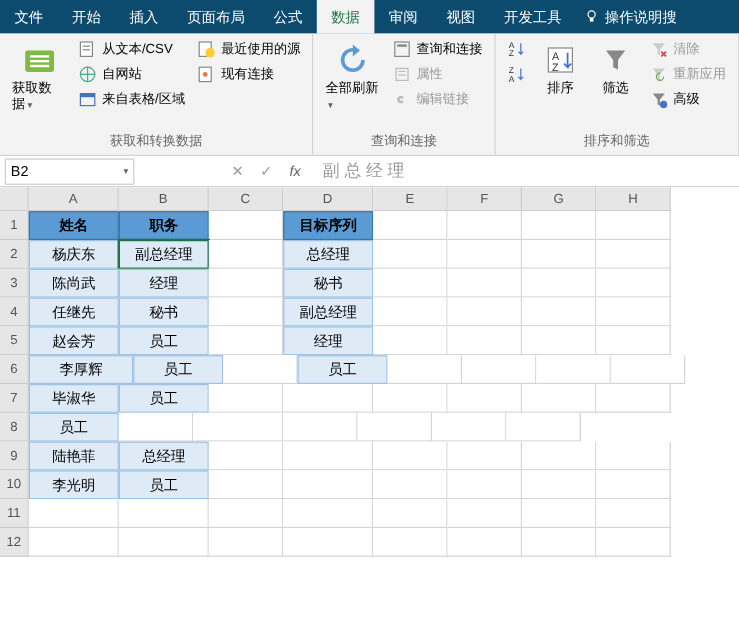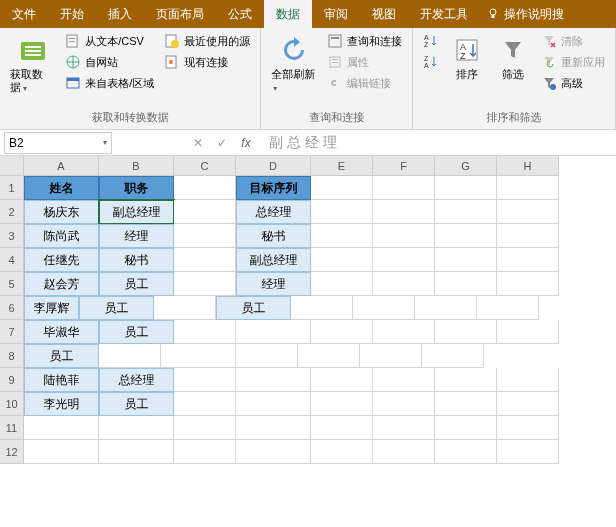--- a/index.html
+++ b/index.html
@@ -1,29 +1,29 @@
 <!DOCTYPE html>
 <html><head>
 <meta charset="utf-8">
 <style>
 *{box-sizing:border-box;margin:0;padding:0;font-family:"Microsoft YaHei",sans-serif}
 body{background:#fff;width:616px;height:527px;overflow:hidden;font-size:12px}
-.tabbar{background:#a16207;display:flex;align-items:center;height:28px;color:#fff}
+.tabbar{background:#0c4a6e;display:flex;align-items:center;height:28px;color:#fff}
 .tab{padding:0 12px;height:28px;line-height:28px;cursor:pointer;font-size:12px}
 .tab.active{background:#f3f3f3;color:#217346}
 .tell-me{display:flex;align-items:center;padding:0 6px;gap:4px;color:#fff}
 .ribbon{background:#f3f3f3;border-bottom:1px solid #d4d4d4;height:102px;display:flex}
 .group{border-right:1px solid #d4d4d4;padding:4px 8px 2px;display:flex;flex-direction:column;justify-content:space-between}
 .group-body{display:flex;gap:6px;align-items:flex-start}
 .group-label{text-align:center;color:#666;font-size:11px;padding:2px 0}
 .bigbtn{display:flex;flex-direction:column;align-items:center;gap:2px;padding:2px;cursor:pointer;min-width:40px}
 .bigbtn .icn{width:32px;height:32px;display:flex;align-items:center;justify-content:center}
 .bigbtn .lbl{font-size:11px;text-align:left;line-height:13px}
 .smallcol{display:flex;flex-direction:column;gap:3px}
-.smallbtn{display:flex;align-items:flex-end;gap:4px;padding:1px 2px;cursor:pointer;font-size:11px;white-space:nowrap}
+.smallbtn{display:flex;align-items:flex-start;gap:4px;padding:1px 2px;cursor:pointer;font-size:11px;white-space:nowrap}
 .smallbtn .icn{width:16px;height:16px;display:flex;align-items:center;justify-content:center;flex-shrink:0}
 .caret{font-size:8px;margin-left:2px;color:#666}
 .fbar{display:flex;align-items:center;height:26px;border-bottom:1px solid #d4d4d4;background:#fff}
 .namebox{width:108px;height:22px;border:1px solid #ccc;margin:2px 4px;display:flex;align-items:center;padding:0 4px;justify-content:space-between}
 .fbar-btns{display:flex;gap:2px;padding:0 6px}
 .fbar-btn{width:22px;height:22px;display:flex;align-items:center;justify-content:center;color:#999;cursor:pointer}
 .fx{font-style:italic;color:#666}
 .fbar input{border:none;outline:none;flex:1;height:22px;padding:0 6px;font-size:14px;color:#999;letter-spacing:4px}
 .grid{display:flex;height:calc(527px - 28px - 102px - 26px);overflow:hidden}
 .rowhdrs{display:flex;flex-direction:column}
@@ -340,21 +340,21 @@
           <div class="cell tblcell" style="width: 75px;">赵会芳</div>
           <div class="cell tblcell" style="width: 75px;">员工</div>
           <div class="cell" style="width: 62px;"></div>
           <div class="cell tblcell" style="width: 75px;">经理</div>
           <div class="cell" style="width: 62px;"></div>
           <div class="cell" style="width: 62px;"></div>
           <div class="cell" style="width: 62px;"></div>
           <div class="cell" style="width: 62px;"></div>
         </div>
         <div class="row">
-          <div class="cell tblcell" style="width: 55px;">李厚辉</div>
+          <div class="cell tblcell" style="width: 87px;">李厚辉</div>
           <div class="cell tblcell" style="width: 75px;">员工</div>
           <div class="cell" style="width: 62px;"></div>
           <div class="cell tblcell" style="width: 75px;">员工</div>
           <div class="cell" style="width: 62px;"></div>
           <div class="cell" style="width: 62px;"></div>
           <div class="cell" style="width: 62px;"></div>
           <div class="cell" style="width: 62px;"></div>
         </div>
         <div class="row">
           <div class="cell tblcell" style="width: 75px;">毕淑华</div>

